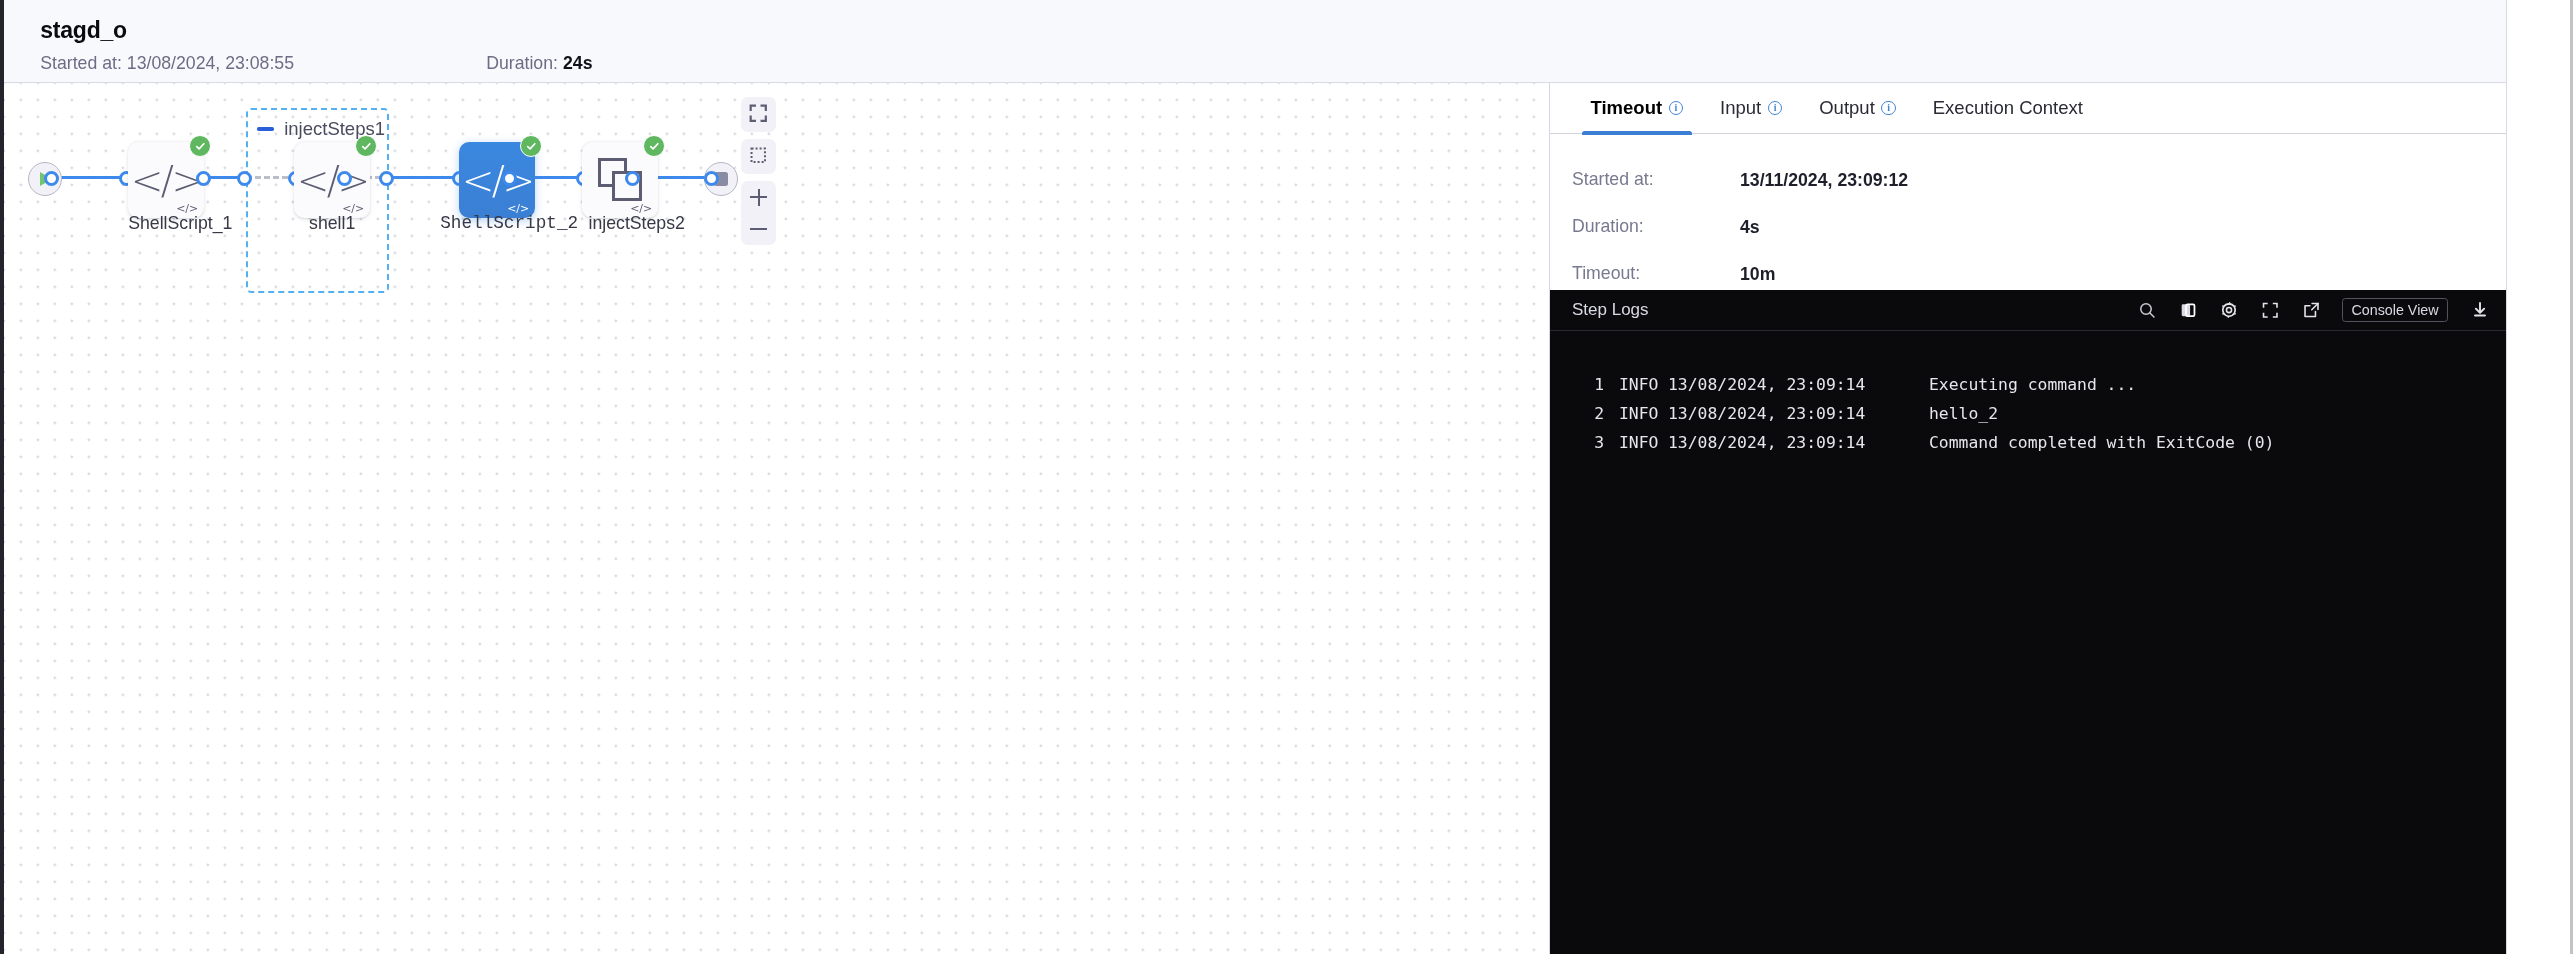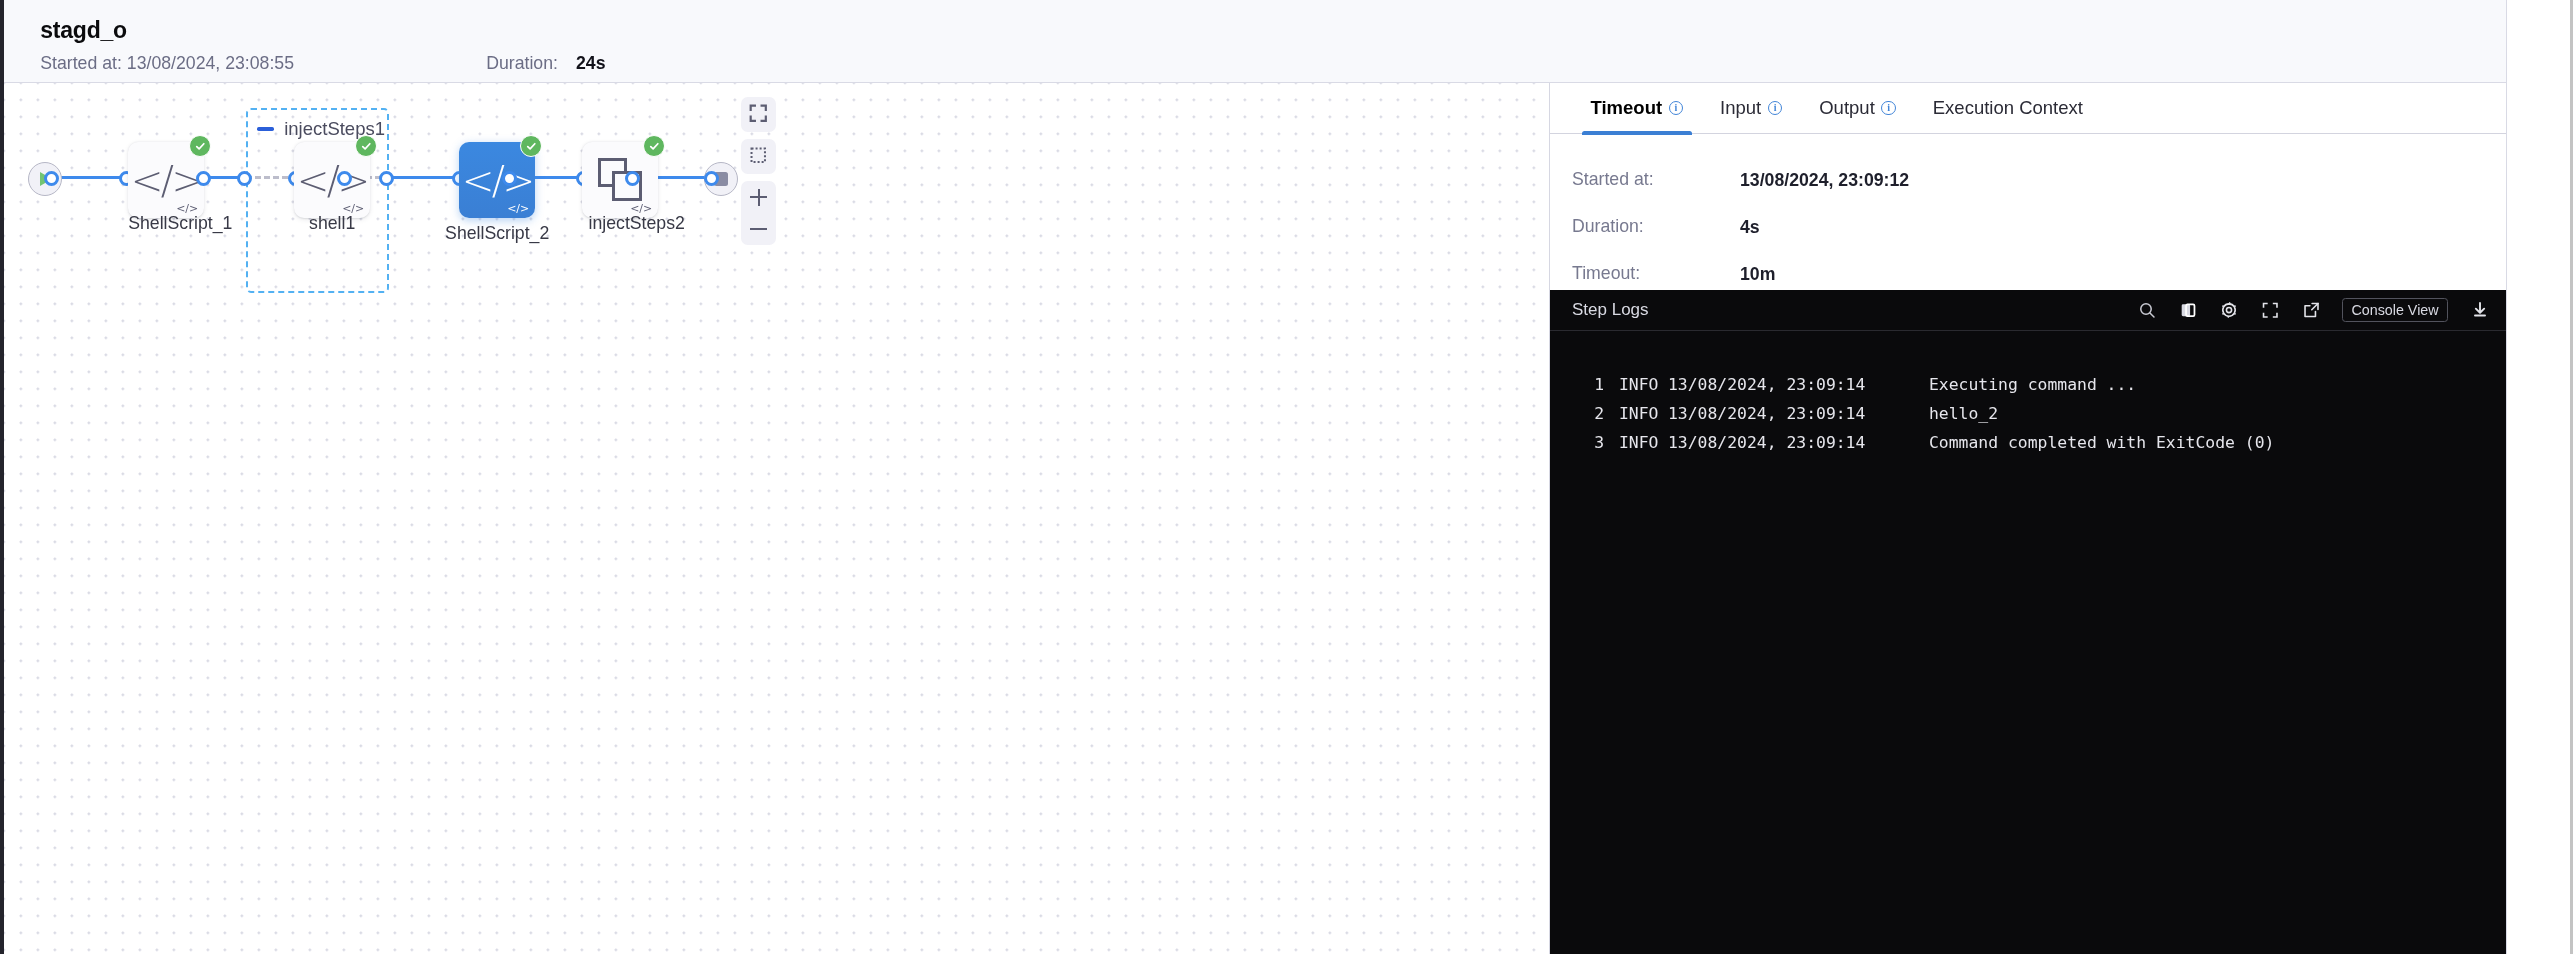--- a/index.html
+++ b/index.html
@@ -48,21 +48,21 @@
   }
   .meta-started-value {
     font-size: 17.7px; color: #6b6d85; margin-left: 5px;
   }
   .meta-duration {
     position: absolute; left: 482px; top: 53px;
     display: flex; align-items: baseline;
   }
   .meta-duration-label { font-size: 17.7px; color: #6b6d85; }
   .meta-duration-value {
-    font-size: 17.7px; color: #12121a; font-weight: bold; margin-left: 18px;
+    font-size: 17.7px; color: #12121a; font-weight: bold; margin-left: 5px;
   }
 
   
   .canvas {
     position: absolute; left: 4.2px; top: 83px; width: 1545px; height: 871px;
     background-color: #ffffff;
     background-image: radial-gradient(circle, #d3d4e0 1.1px, transparent 1.2px);
     background-size: 17px 17px;
     background-position: 8.4px 8.4px;
     overflow: hidden;
@@ -338,21 +338,21 @@
     <div class="node selected" style="left:455px; top:59px;">
       <span class="node-glyph">&lt;/&gt;</span>
       <span class="node-corner">&lt;/&gt;</span>
       <span class="node-status">
         <svg width="12.6" height="12.6" viewBox="0 0 16 16" aria-hidden="true">
             <path d="M3.5 8.4 L6.5 11.2 L12.5 4.8" stroke="#ffffff" stroke-width="2.2" fill="none" stroke-linecap="round" stroke-linejoin="round"></path>
           </svg>
       </span>
     </div>
     <div class="port" style="left:498px; top:88px;"></div>
-    <div class="node-label" style="left:436px; top:140px; width:114px;">ShellScript_2</div>
+    <div class="node-label" style="left:436px; top:130px; width:114px;font-family:Liberation Mono, monospace;">ShellScript_2</div>
 
     <div class="port" style="left:572px; top:88px;"></div>
     <div class="node" style="left:578px; top:59px;">
       <span class="group-icon">
         <span class="sq sq-back"></span>
         <span class="sq sq-front"></span>
       </span>
       <span class="node-corner">&lt;/&gt;</span>
       <span class="node-status">
         <svg width="12.6" height="12.6" viewBox="0 0 16 16" aria-hidden="true">
@@ -404,21 +404,21 @@
         <span class="info-icon">i</span>
       </div>
       <div class="tab">
         <span>Execution Context</span>
       </div>
     </div>
 
     <div class="details-body">
       <div class="detail-row">
         <div class="detail-label">Started at:</div>
-        <div class="detail-value">13/08/2024, 23:09:12</div>
+        <div class="detail-value">13/11/2024, 23:09:12</div>
       </div>
       <div class="detail-row">
         <div class="detail-label">Duration:</div>
         <div class="detail-value">4s</div>
       </div>
       <div class="detail-row">
         <div class="detail-label">Timeout:</div>
         <div class="detail-value">10m</div>
       </div>
       <div class="detail-row">

